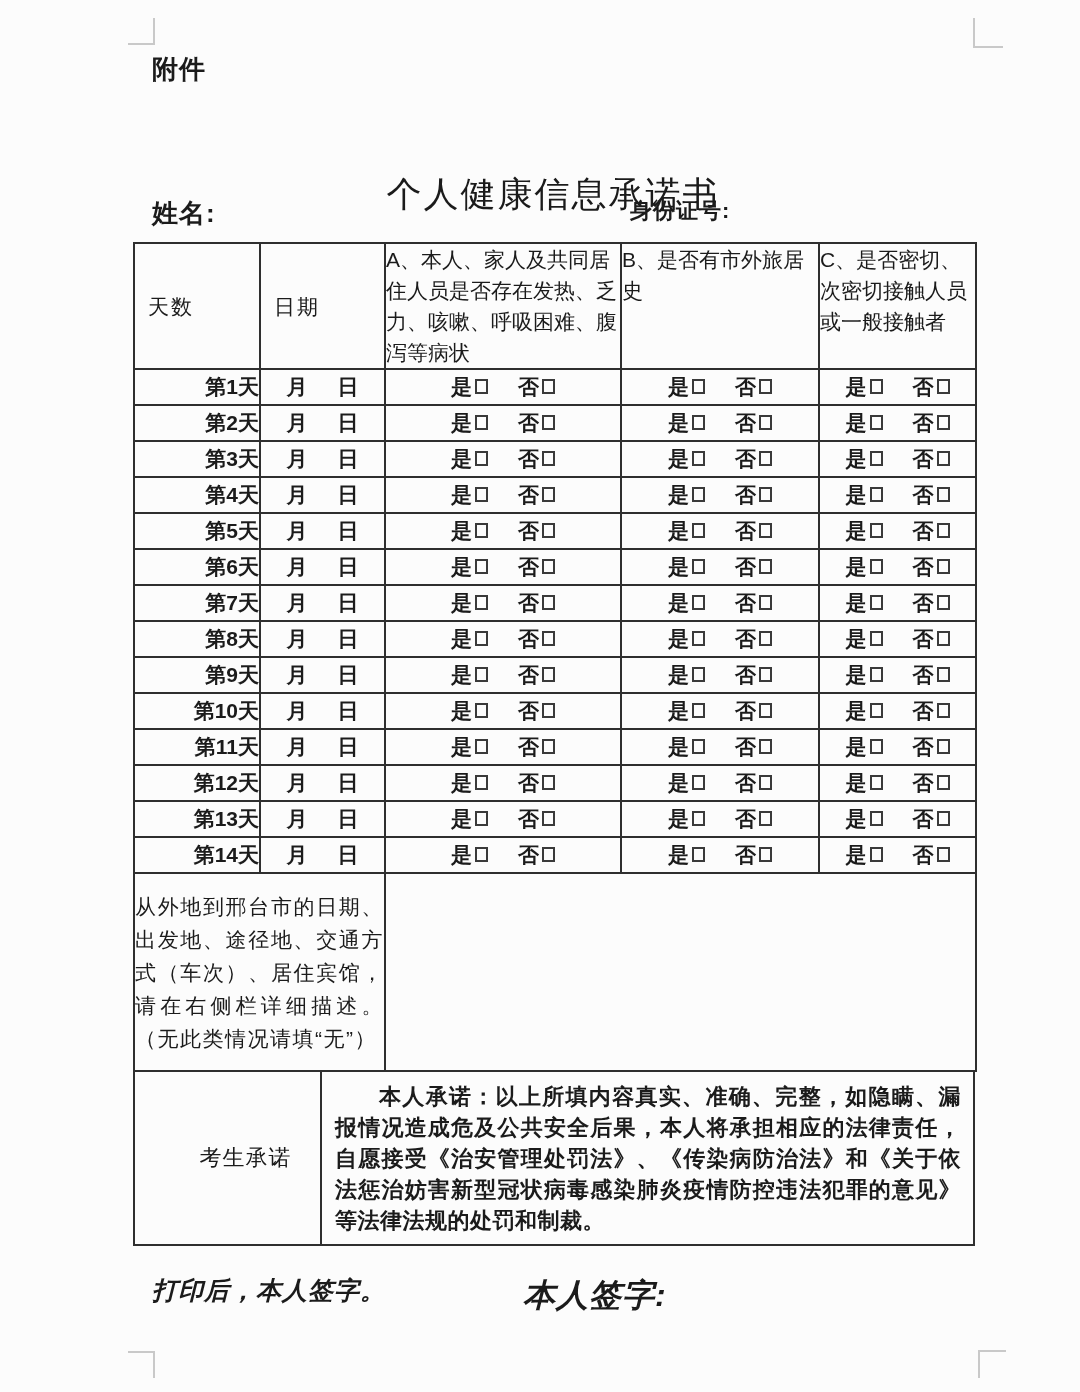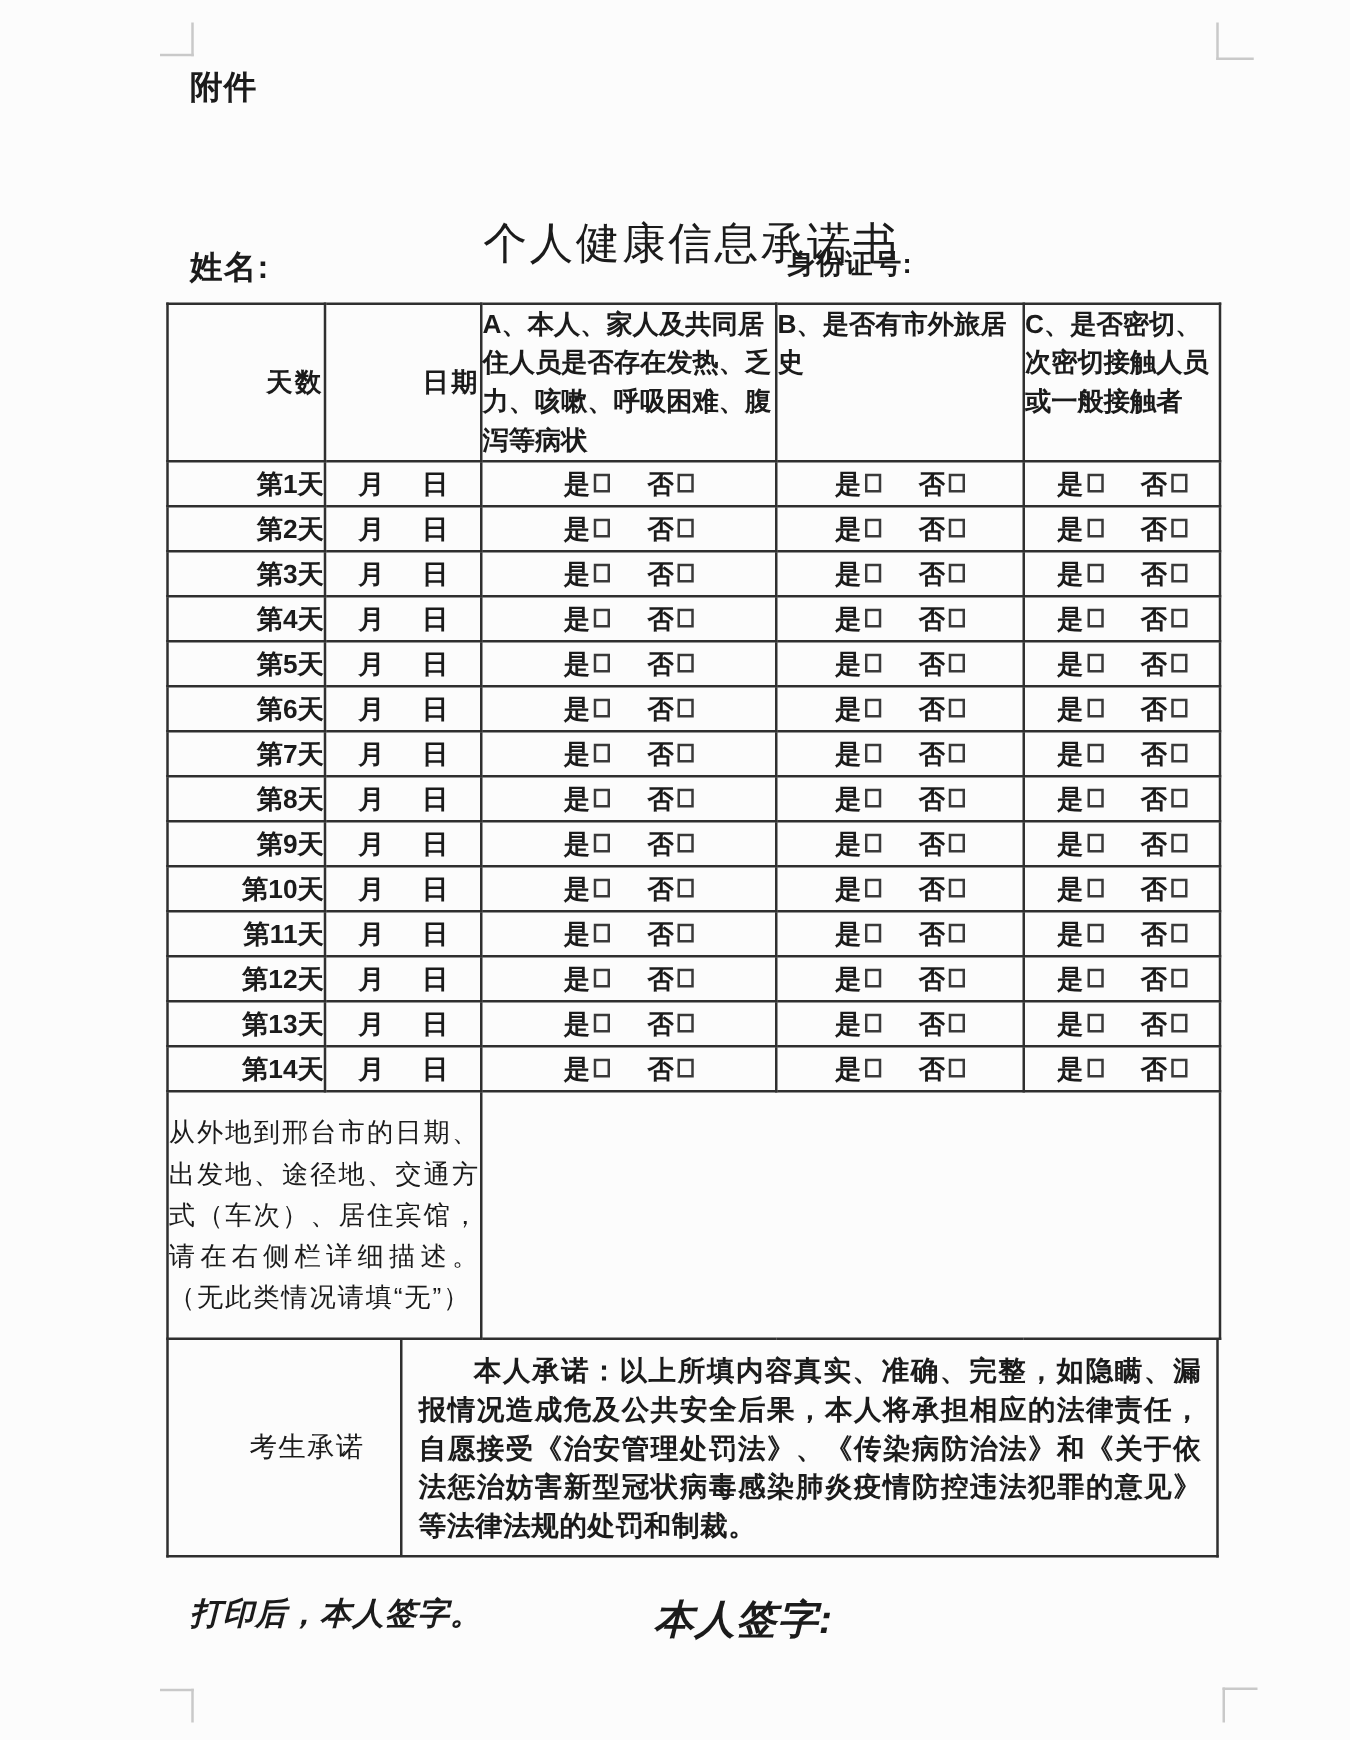--- a/index.html
+++ b/index.html
@@ -55,30 +55,30 @@
     padding:0;
     color:var(--text);
   }
   col.c1{width:126px;}
   col.c2{width:125px;}
   col.c3{width:236px;}
   col.c4{width:198px;}
   col.c5{width:157px;}
 
   thead th{
-    font-size:21px;font-weight:bold;
+    font-size:21px;font-weight:normal;
     vertical-align:top;text-align:left;
     padding:10px 8px 8px 10px;
     line-height:31px;
     height:104px;
     border-bottom-width:3px;
     margin-top:37px;
   }
   thead th.center{
-    text-align:right;vertical-align:middle;
+    text-align:left;vertical-align:middle;
     letter-spacing:2px;
     padding-left:13px;
   }
 
   tr.day-row td{height:36px;font-size:21px;font-weight:bold;}
   td.c-day{text-align:right;letter-spacing:0px;}
   td.c-date,.date-flex{text-align:center;}
   .date-flex{display:flex;justify-content:center;align-items:center;gap:30px;}
   .choice-flex{display:flex;justify-content:center;align-items:center;gap:30px;}
   .opt{display:inline-flex;align-items:center;}

